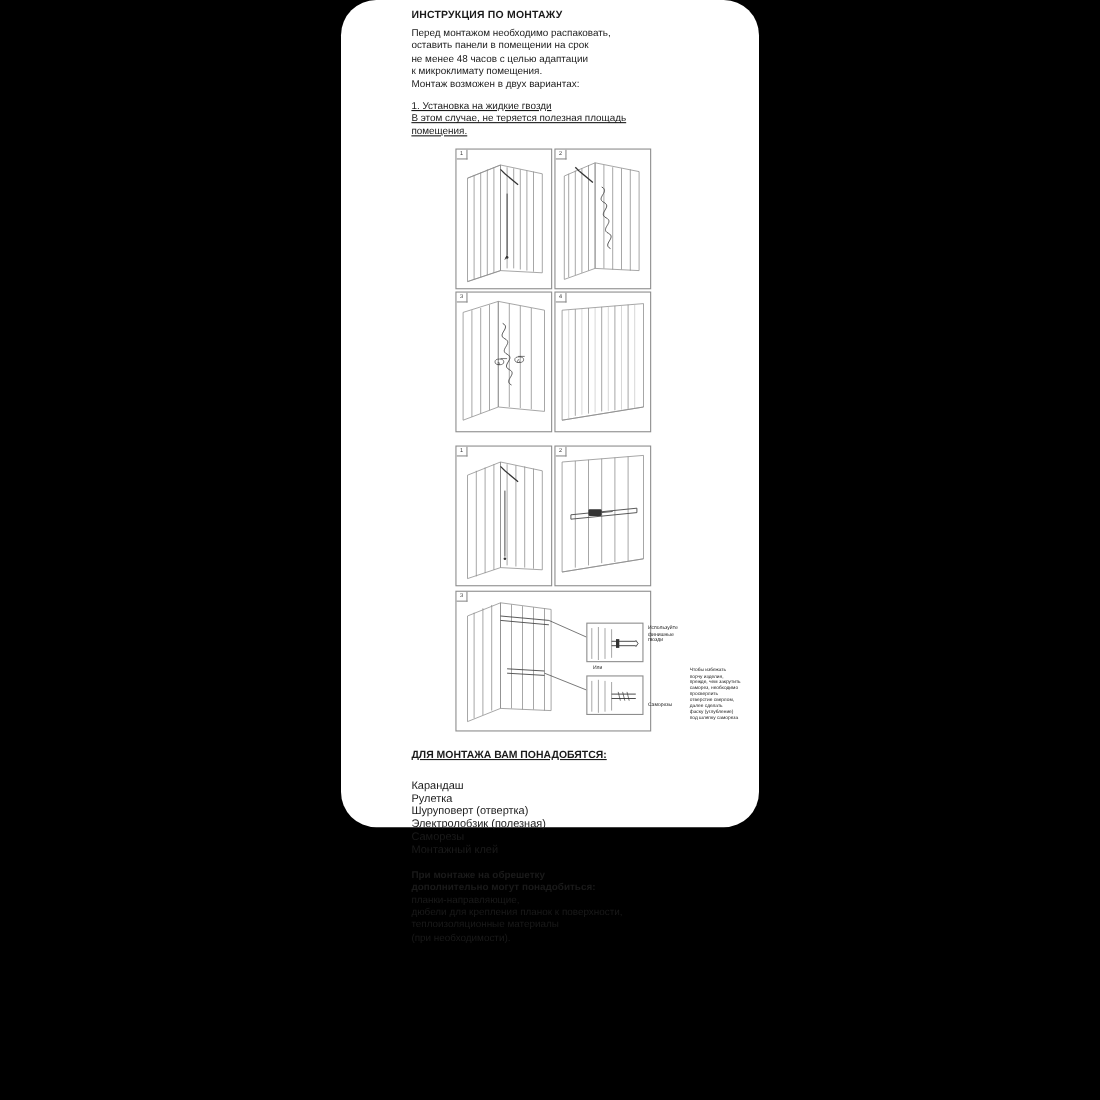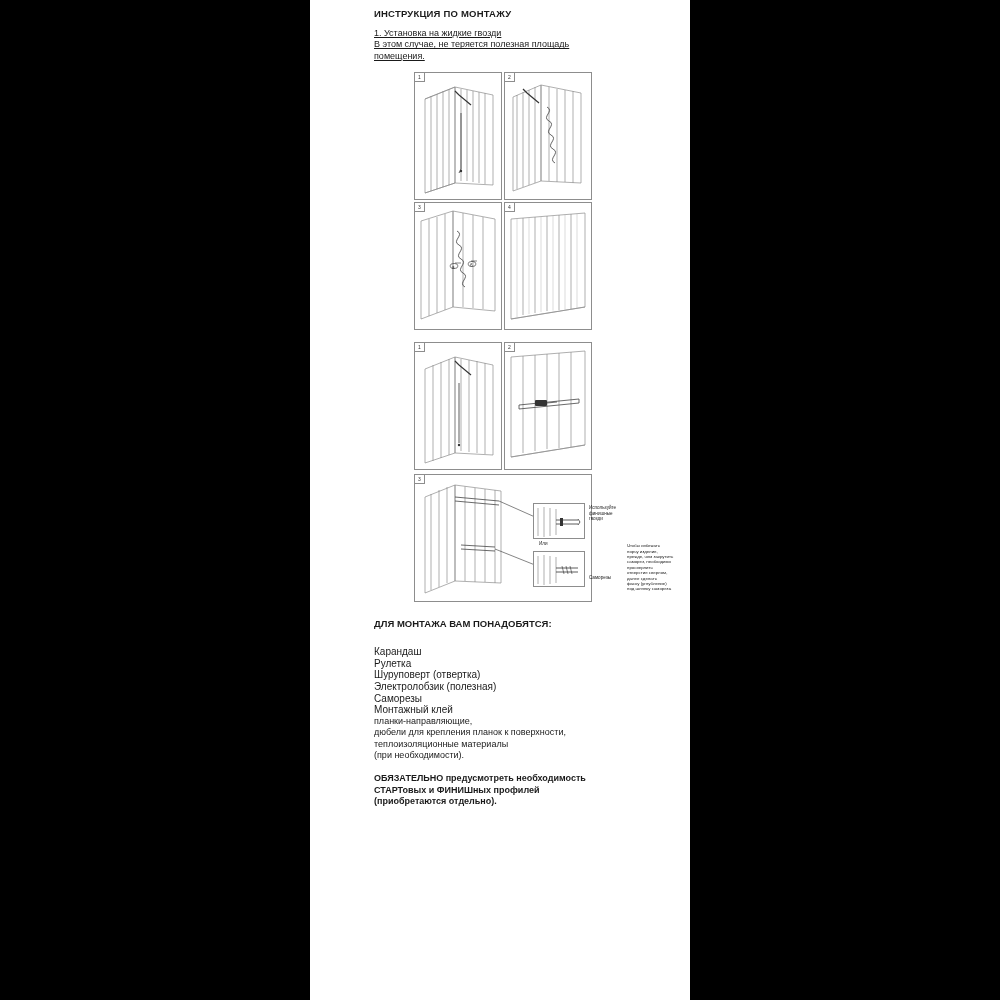--- a/index.html
+++ b/index.html
@@ -11,23 +11,24 @@
     width: 1000px;
     height: 1000px;
     overflow: hidden;
     font-family: "Liberation Sans", sans-serif;
   }
   .page {
     position: absolute;
     left: 310px;
     top: 0;
     width: 380px;
-    height: 1000px;
+    height: 752px;
     background: #ffffff;
     color: #1a1a1a;
+    border-radius: 32px;
   }
   .content {
     position: absolute;
     left: 64px;
     top: 8px;
     width: 285px;
   }
   .h-title {
     font-size: 9.5px;
     font-weight: bold;
@@ -113,20 +114,21 @@
     font-size: 4.4px;
     line-height: 5.4px;
     color: #222;
     width: 72px;
   }
 
   .tools-title {
     font-size: 9.5px;
     font-weight: bold;
     margin-top: 16px;
+    text-decoration: underline;
   }
   .tools-list {
     font-size: 10px;
     line-height: 11.6px;
     margin-top: 17px;
   }
   .sub-bold {
     font-size: 9px;
     font-weight: bold;
     line-height: 11.4px;
@@ -144,20 +146,25 @@
   }
 </style>
 </head>
 <body>
 
 <div class="page">
   <div class="content">
 
     <div class="h-title">ИНСТРУКЦИЯ ПО МОНТАЖУ</div>
 
+    <div class="para" style="white-space:pre-line">Перед монтажом необходимо распаковать,
+оставить панели в помещении на срок
+не менее 48 часов с целью адаптации
+к микроклимату помещения.
+Монтаж возможен в двух вариантах:</div>
 
     <div class="para gap" style="white-space:pre-line">1. Установка на жидкие гвозди
 В этом случае, не теряется полезная площадь
 помещения.</div>
 
 
     <div class="figwrap">
       <div class="fig-grid">
 
         <div class="fig">
@@ -409,25 +416,22 @@
     <div class="tools-title">ДЛЯ МОНТАЖА ВАМ ПОНАДОБЯТСЯ:</div>
     <div class="tools-list">
       <div>Карандаш</div>
       <div>Рулетка</div>
       <div>Шуруповерт (отвертка)</div>
       <div>Электролобзик (полезная)</div>
       <div>Саморезы</div>
       <div>Монтажный клей</div>
     </div>
 
+    <div class="sub-bold" style="white-space:pre-line">При монтаже на обрешетку
+дополнительно могут понадобиться:</div>
     <div class="sub-text" style="white-space:pre-line">планки-направляющие,
 дюбели для крепления планок к поверхности,
 теплоизоляционные материалы
 (при необходимости).</div>
 
-    <div class="final">
-      <div>ОБЯЗАТЕЛЬНО предусмотреть необходимость</div>
-      <div>СТАРТовых и ФИНИШных профилей</div>
-      <div>(приобретаются отдельно).</div>
-    </div>
 
   </div>
 </div>
 
 </body></html>

